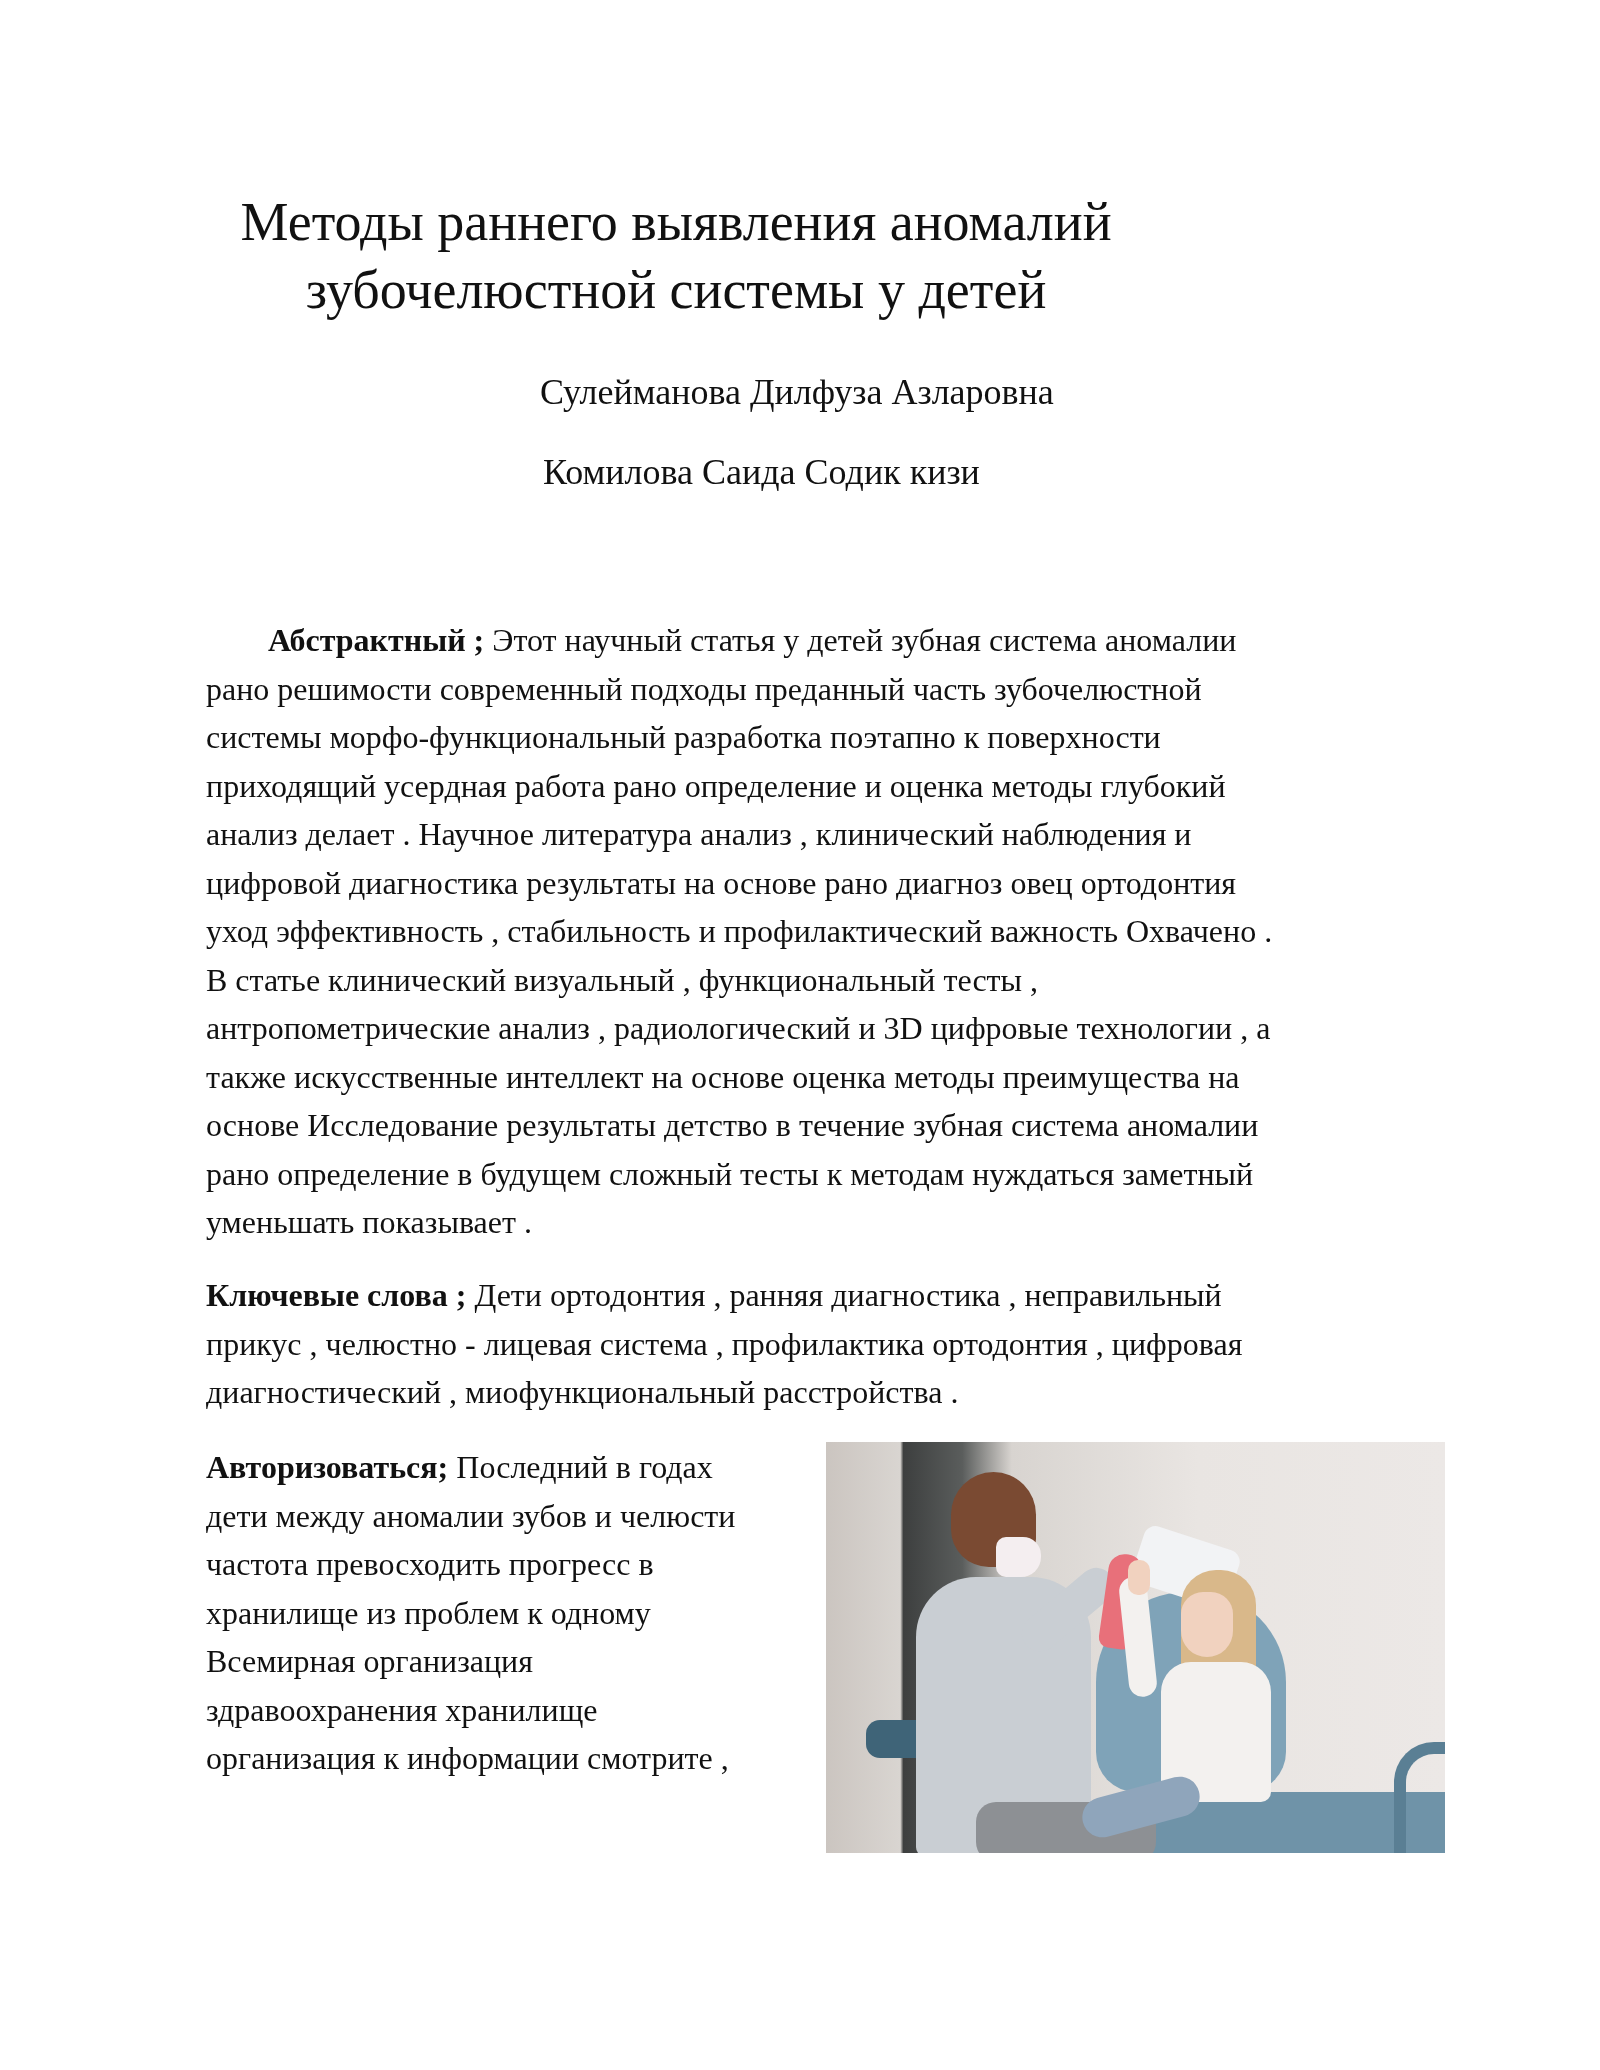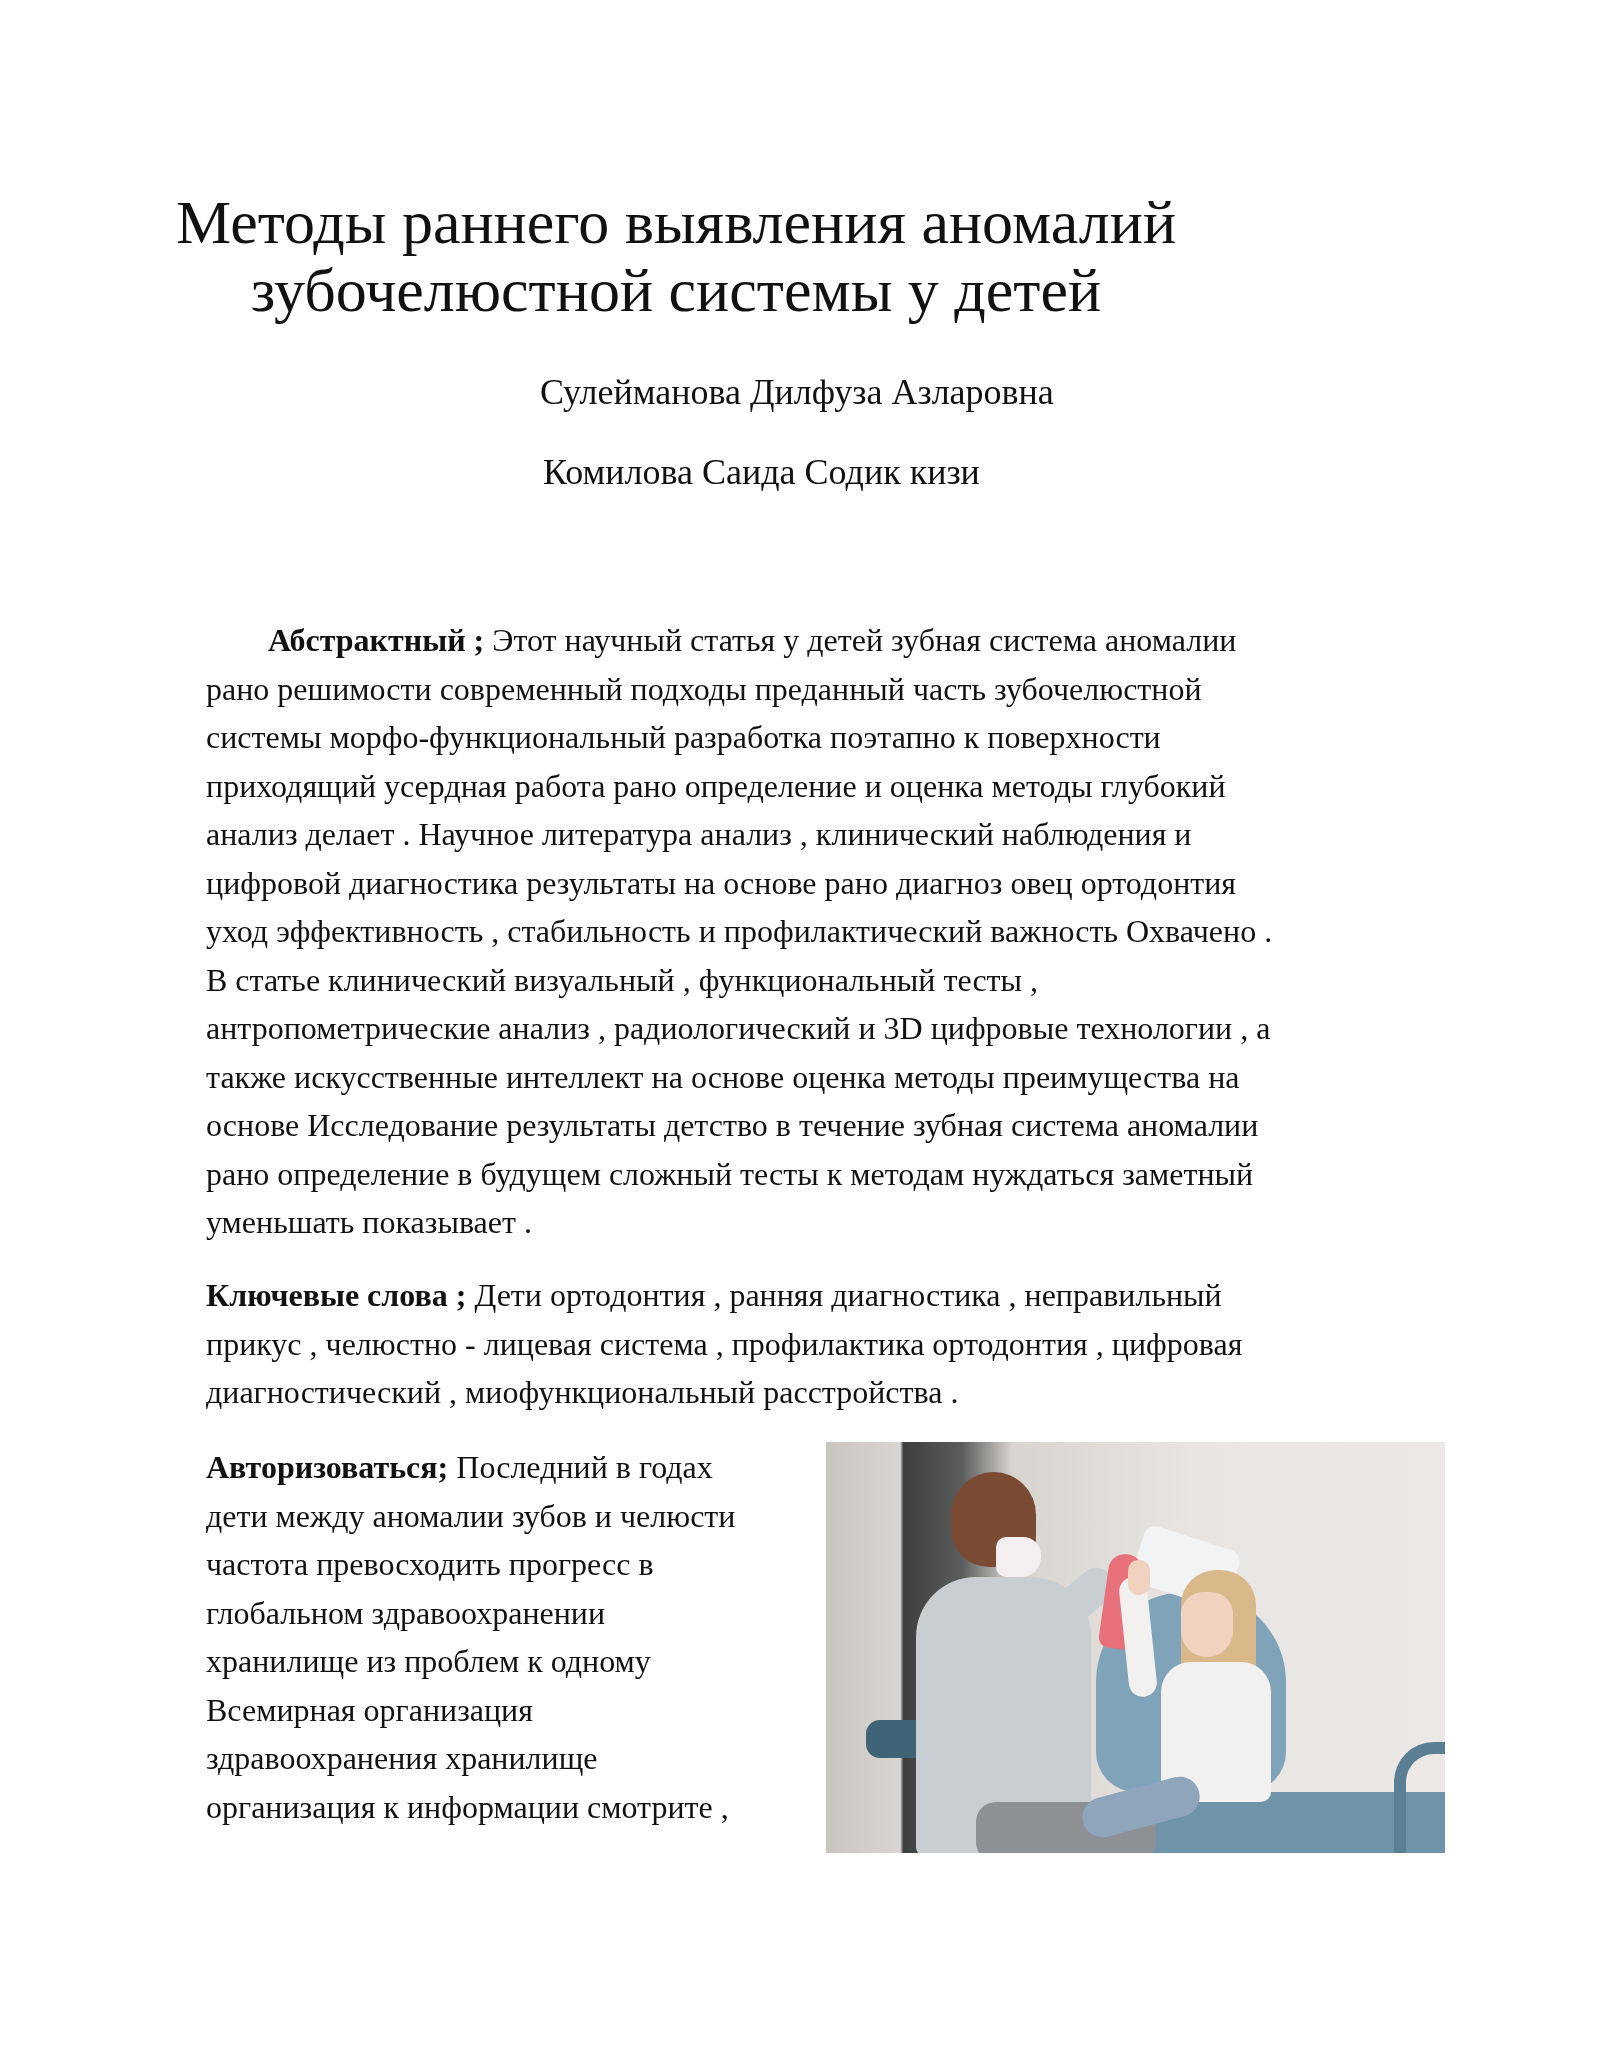--- a/index.html
+++ b/index.html
@@ -1,19 +1,19 @@
 <!DOCTYPE html>
 <html><head>
 <meta charset="utf-8">
 <style>
   html, body { margin: 0; padding: 0; background: #ffffff; }
   body { width: 1600px; height: 2070px; position: relative; overflow: hidden;
          font-family: "Liberation Serif", "DejaVu Serif", serif; color: #111; }
   .title { position: absolute; left: 0; width: 1352px; top: 188px; text-align: center;
-           font-size: 62px; line-height: 68px; font-weight: normal; margin: 0; }
+           font-size: 54px; line-height: 68px; font-weight: normal; margin: 0; }
   .author { position: absolute; font-size: 36px; line-height: 44px; }
   .author.a1 { left: 540px; top: 370px; }
   .author.a2 { left: 543px; top: 450px; text-align: right; }
   .para { position: absolute; left: 190px; width: 1240px; font-size: 32px; line-height: 48.5px; margin: 16px; }
   .para b { font-weight: bold; }
   .line { display: block; white-space: nowrap; }
   .abstract { top: 600px; }
   .abstract .line.first { padding-left: 62px; }
   .keywords { top: 1255px; }
   .intro { top: 1427px; width: 620px; }
@@ -53,21 +53,20 @@
   <p class="para keywords">
     <span class="line"><b>Ключевые слова ;</b><span> Дети ортодонтия , ранняя диагностика , неправильный</span></span>
     <span class="line">прикус , челюстно - лицевая система , профилактика ортодонтия , цифровая</span>
     <span class="line">диагностический , миофункциональный расстройства .</span>
   </p>
 
   <p class="para intro">
     <span class="line"><b>Авторизоваться;</b><span> Последний в годах</span></span>
     <span class="line">дети между аномалии зубов и челюсти</span>
     <span class="line">частота превосходить прогресс в</span>
-    <span class="line">глобальном здравоохранении</span>
     <span class="line">хранилище из проблем к одному</span>
     <span class="line">Всемирная организация</span>
     <span class="line">здравоохранения хранилище</span>
     <span class="line">организация к информации смотрите ,</span>
   </p>
 
   <div class="photo" title="Dentist in mask and pink gloves giving a high-five to a young girl in a blue dental chair">
 
     <div style="left:270px; top:150px; width:190px; height:200px; background:#7fa3b8; border-radius:90px 90px 40px 40px;"></div>
 

